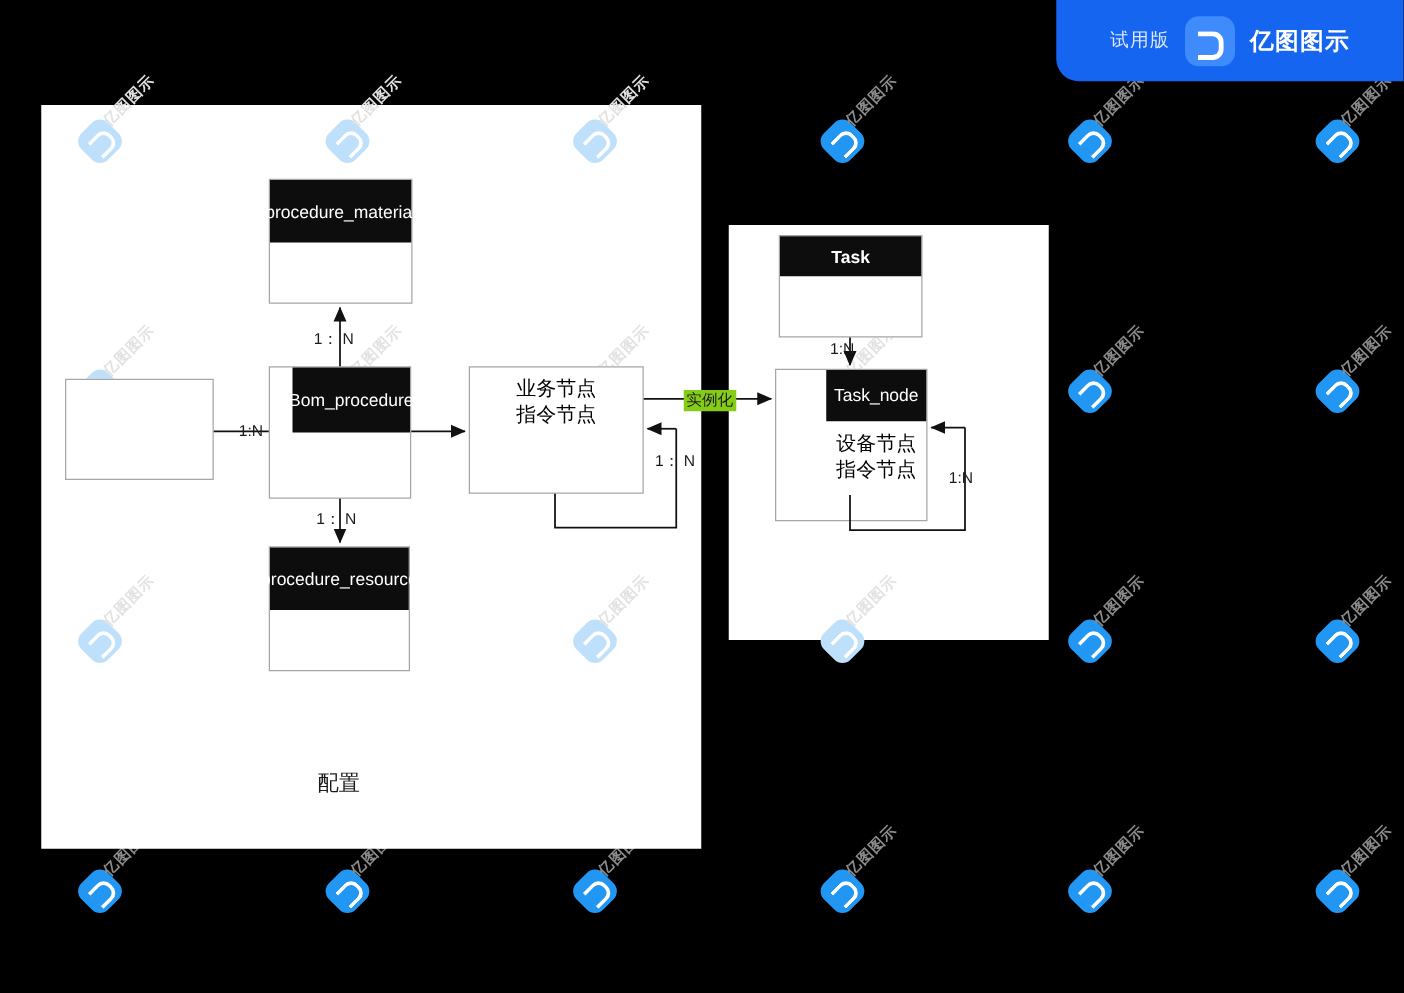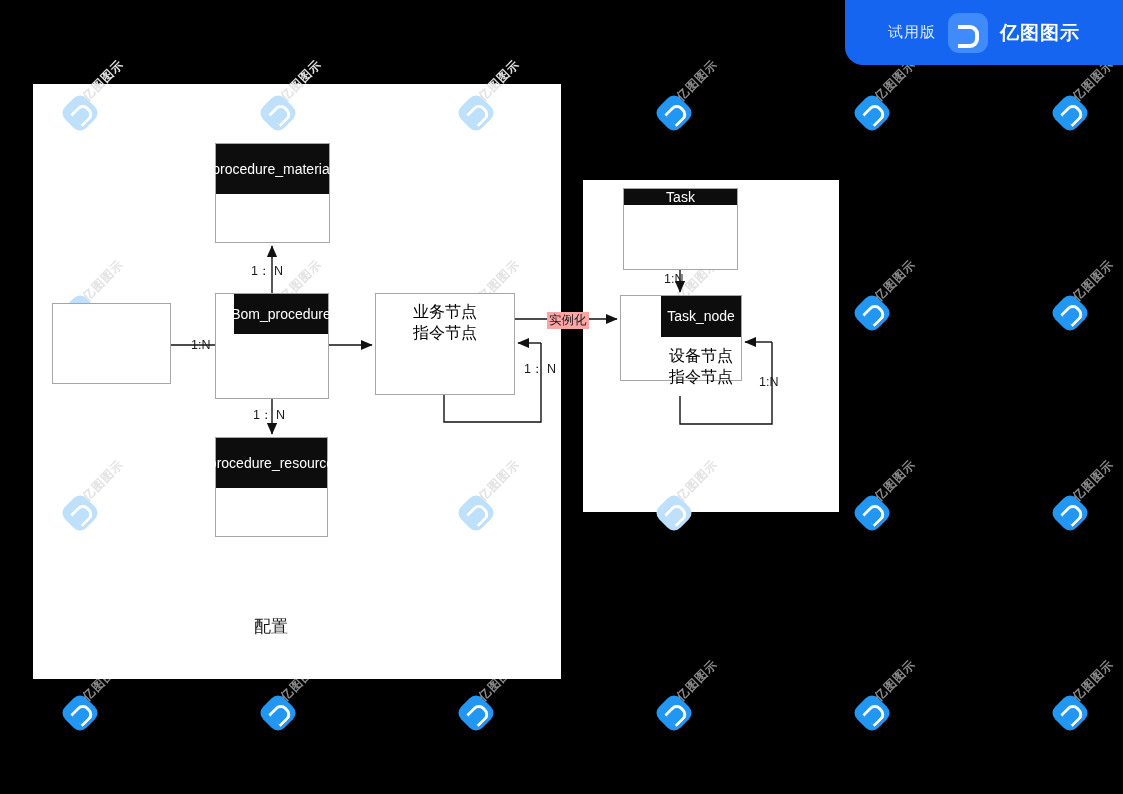--- a/index.html
+++ b/index.html
@@ -49,52 +49,52 @@
 
   #ent-procedure-material{left:215px;top:143px;width:115px;height:100px;}
   #ent-procedure-material .ent-head{height:50px;}
   #ent-procedure-material .ent-body{height:48px;}
 
   #ent-bom{left:52px;top:303px;width:119px;height:81px;}
   #ent-bom .ent-head{height:34px;}
   #ent-bom .ent-body{height:45px;}
 
   #ent-bom-procedure{left:215px;top:293px;width:114px;height:106px;}
-  #ent-bom-procedure .ent-head{height:40px;margin-left:18px;}
+  #ent-bom-procedure .ent-head{height:52px;margin-left:18px;}
   #ent-bom-procedure .ent-body{height:52px;}
 
   #ent-procedure-resource{left:215px;top:437px;width:113px;height:100px;}
   #ent-procedure-resource .ent-head{height:50px;}
   #ent-procedure-resource .ent-body{height:48px;}
 
   #ent-auto-node{left:375px;top:293px;width:140px;height:102px;}
   #ent-auto-node .ent-head{height:44px;}
   #ent-auto-node .ent-body{height:56px;}
 
   #ent-task{left:623px;top:188px;width:115px;height:82px;}
-  #ent-task .ent-head{height:16px;}
+  #ent-task .ent-head{height:32px;font-weight:bold;}
   #ent-task .ent-body{height:48px;}
 
-  #ent-task-node{left:620px;top:295px;width:122px;height:86px;padding-left:40px;}
+  #ent-task-node{left:620px;top:295px;width:122px;height:122px;padding-left:40px;}
   #ent-task-node .ent-head{height:41px;}
   #ent-task-node .ent-body{height:58px;}
 
   
   #connectors{position:absolute;left:0;top:0;width:1123px;height:794px;z-index:5;pointer-events:none;}
 
   
   .edge-label{
     position:absolute;z-index:6;font-size:12.5px;color:#1a1a1a;white-space:nowrap;
     background:transparent;
   }
   #lbl-pm{left:251px;top:263px;}
   #lbl-bom{left:191px;top:338px;}
   #lbl-pr{left:253px;top:407px;}
   #lbl-auto-self{left:524px;top:361px;}
-  #lbl-instantiate{left:547px;top:312px;background:#fca5a5;padding:0 2px;}
+  #lbl-instantiate{left:547px;top:312px;background:#84cc16;padding:0 2px;}
   #lbl-task{left:664px;top:272px;}
   #lbl-tasknode-self{left:759px;top:375px;}
   #lbl-config{left:254px;top:615px;font-size:17px;}
 
   
   #trial-badge{
     position:absolute;right:0;top:0;width:278px;height:65px;z-index:10;
     background:#1565f0;border-bottom-left-radius:18px;
     display:flex;align-items:center;justify-content:center;gap:12px;
   }

